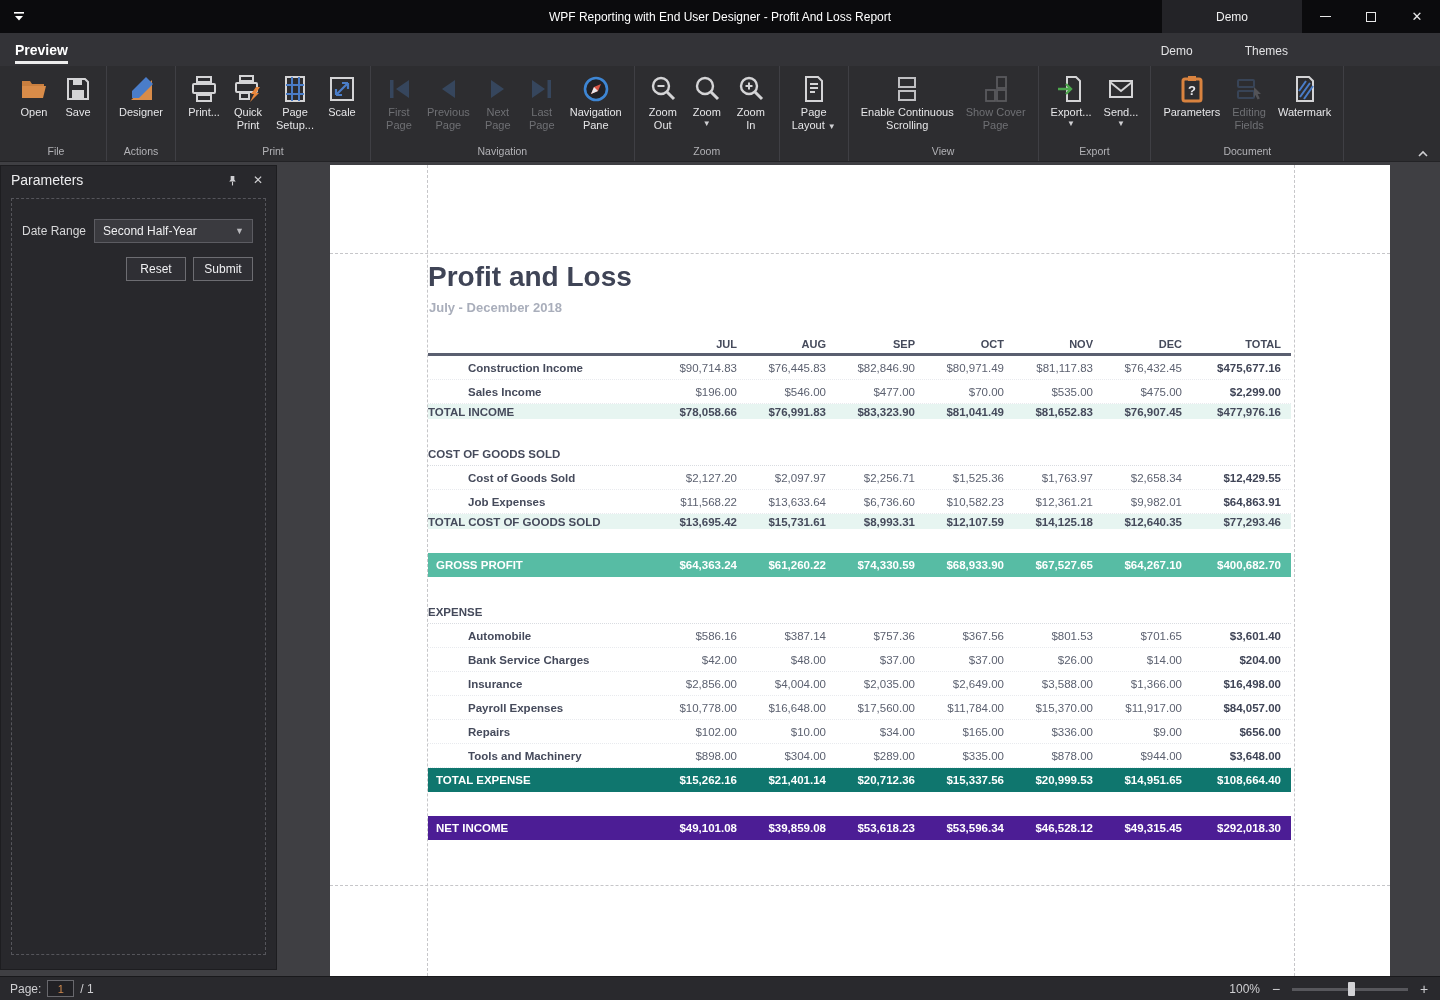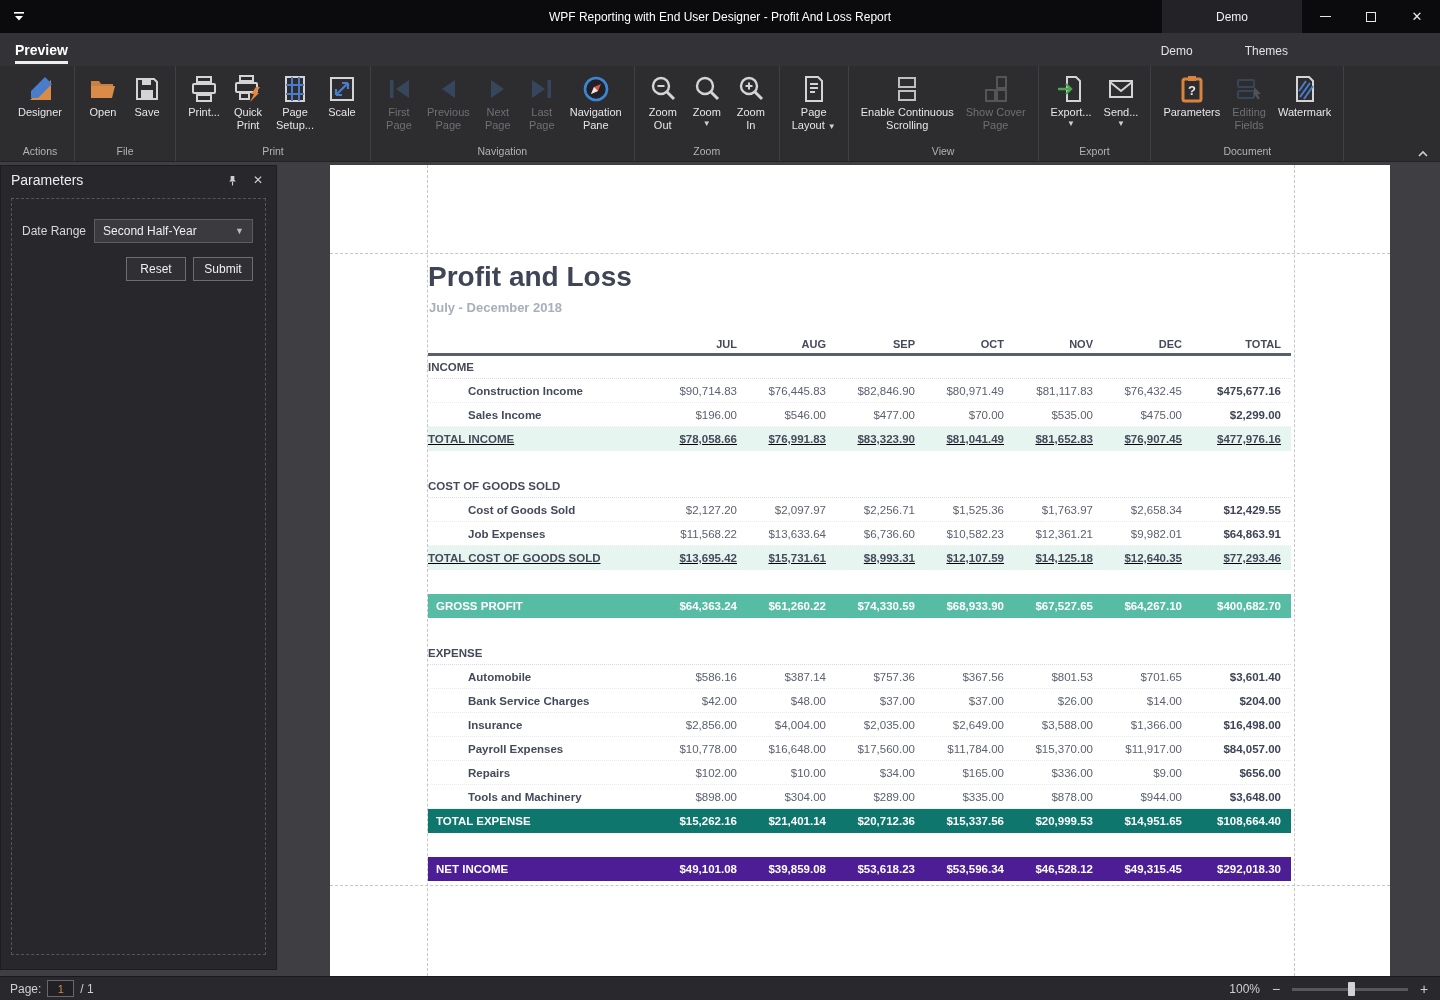--- a/index.html
+++ b/index.html
@@ -68,21 +68,21 @@
   .thead { height:24px; border-bottom:3px solid #5a5f70; align-items:end; padding-bottom:3px; }
   .thead .cell { font-size:11px; font-weight:bold; color:#454a5b; }
   .cell { text-align:right; padding-right:10px; font-size:11.5px; }
   .cell.lbl { text-align:left; padding:0 0 0 0; }
   .row-section { height:23px; border-bottom:1px dotted #d9dce1; }
   .row-section .lbl { font-weight:bold; color:#454a5b; }
   .row-detail { height:24px; border-bottom:1px dotted #e8eaee; }
   .row-detail .lbl { font-weight:bold; color:#454a5b; padding-left:40px; }
   .row-detail .val { color:#5c6170; }
   .row-detail .tot { font-weight:bold; color:#3f4456; }
-  .row-subtotal { height:24px; background:#e7f5f1;text-decoration:underline; }
+  .row-subtotal { height:15px; background:#e7f5f1; }
   .row-subtotal .cell { font-weight:bold; color:#454a5b; }
   .row-spacer { height:24px; }
   .row-gross, .row-expense-total, .row-net { height:24px; }
   .row-gross { background:#57bca4; }
   .row-expense-total { background:#0f766e; }
   .row-net { background:#4c1d95; }
   .row-gross .cell, .row-expense-total .cell, .row-net .cell { color:#ffffff; font-weight:bold; }
   .row-gross .lbl, .row-expense-total .lbl, .row-net .lbl { padding-left:8px; }
 
   
@@ -124,47 +124,47 @@
   <div class="tabrow-spacer"></div>
   <div id="menu-right"><span class="menu-item">Demo</span><span class="menu-item">Themes</span></div>
 </div>
 
 <div id="ribbon">
 
   <div class="rib-group">
       <div class="rib-buttons">
         <div class="rib-btn">
           <span class="ric"><svg viewBox="0 0 30 30" width="30" height="30">
-              <path d="M5 26 L26 26 L26 6 L17 15 Z" fill="#d98c49"></path>
-              <path d="M20 3 L27 10 L13 24 L6 24 L6 17 Z" fill="#4a7dc9"></path>
-            </svg></span>
-          <span class="rib-btn-line">Designer</span>
-        </div>
-      </div>
-      <div class="rib-label">Actions</div>
-    </div>
-    <div class="rib-group">
-      <div class="rib-buttons">
-        <div class="rib-btn">
-          <span class="ric"><svg viewBox="0 0 30 30" width="30" height="30">
               <path d="M3 7 h8 l2 3 h12 v4 H3 Z" fill="#c97f3f"></path>
               <path d="M3 12 h24 l-3 12 H3 Z" fill="#d98c49"></path>
             </svg></span>
           <span class="rib-btn-line">Open</span>
         </div>
         <div class="rib-btn">
           <span class="ric"><svg viewBox="0 0 30 30" width="30" height="30">
               <path d="M5 5 h17 l3 3 v17 H5 Z" fill="none" stroke="#d4d4d6" stroke-width="2"></path>
               <rect x="10" y="6" width="9" height="5" fill="#d4d4d6"></rect>
               <rect x="9" y="16" width="12" height="8" fill="#d4d4d6"></rect>
             </svg></span>
           <span class="rib-btn-line">Save</span>
         </div>
       </div>
       <div class="rib-label">File</div>
+    </div>
+    <div class="rib-group">
+      <div class="rib-buttons">
+        <div class="rib-btn">
+          <span class="ric"><svg viewBox="0 0 30 30" width="30" height="30">
+              <path d="M5 26 L26 26 L26 6 L17 15 Z" fill="#d98c49"></path>
+              <path d="M20 3 L27 10 L13 24 L6 24 L6 17 Z" fill="#4a7dc9"></path>
+            </svg></span>
+          <span class="rib-btn-line">Designer</span>
+        </div>
+      </div>
+      <div class="rib-label">Actions</div>
     </div>
     <div class="rib-group">
       <div class="rib-buttons">
         <div class="rib-btn">
           <span class="ric"><svg viewBox="0 0 30 30" width="30" height="30">
               <rect x="8" y="3" width="14" height="5" fill="none" stroke="#d4d4d6" stroke-width="2"></rect>
               <rect x="4" y="10" width="22" height="9" rx="1" fill="none" stroke="#d4d4d6" stroke-width="2"></rect>
               <rect x="8" y="21" width="14" height="6" fill="none" stroke="#d4d4d6" stroke-width="2"></rect>
             </svg></span>
           <span class="rib-btn-line">Print...</span>
@@ -408,23 +408,20 @@
     <div class="trow thead">
           <div class="cell lbl"></div>
           <div class="cell">JUL</div>
           <div class="cell">AUG</div>
           <div class="cell">SEP</div>
           <div class="cell">OCT</div>
           <div class="cell">NOV</div>
           <div class="cell">DEC</div>
           <div class="cell">TOTAL</div>
         </div>
-        <div class="trow row-section">
-          <div class="cell lbl">INCOME</div>
-        </div>
         <div class="trow row-detail">
           <div class="cell lbl">Construction Income</div>
           <div class="cell val">$90,714.83</div>
           <div class="cell val">$76,445.83</div>
           <div class="cell val">$82,846.90</div>
           <div class="cell val">$80,971.49</div>
           <div class="cell val">$81,117.83</div>
           <div class="cell val">$76,432.45</div>
           <div class="cell tot">$475,677.16</div>
         </div>

